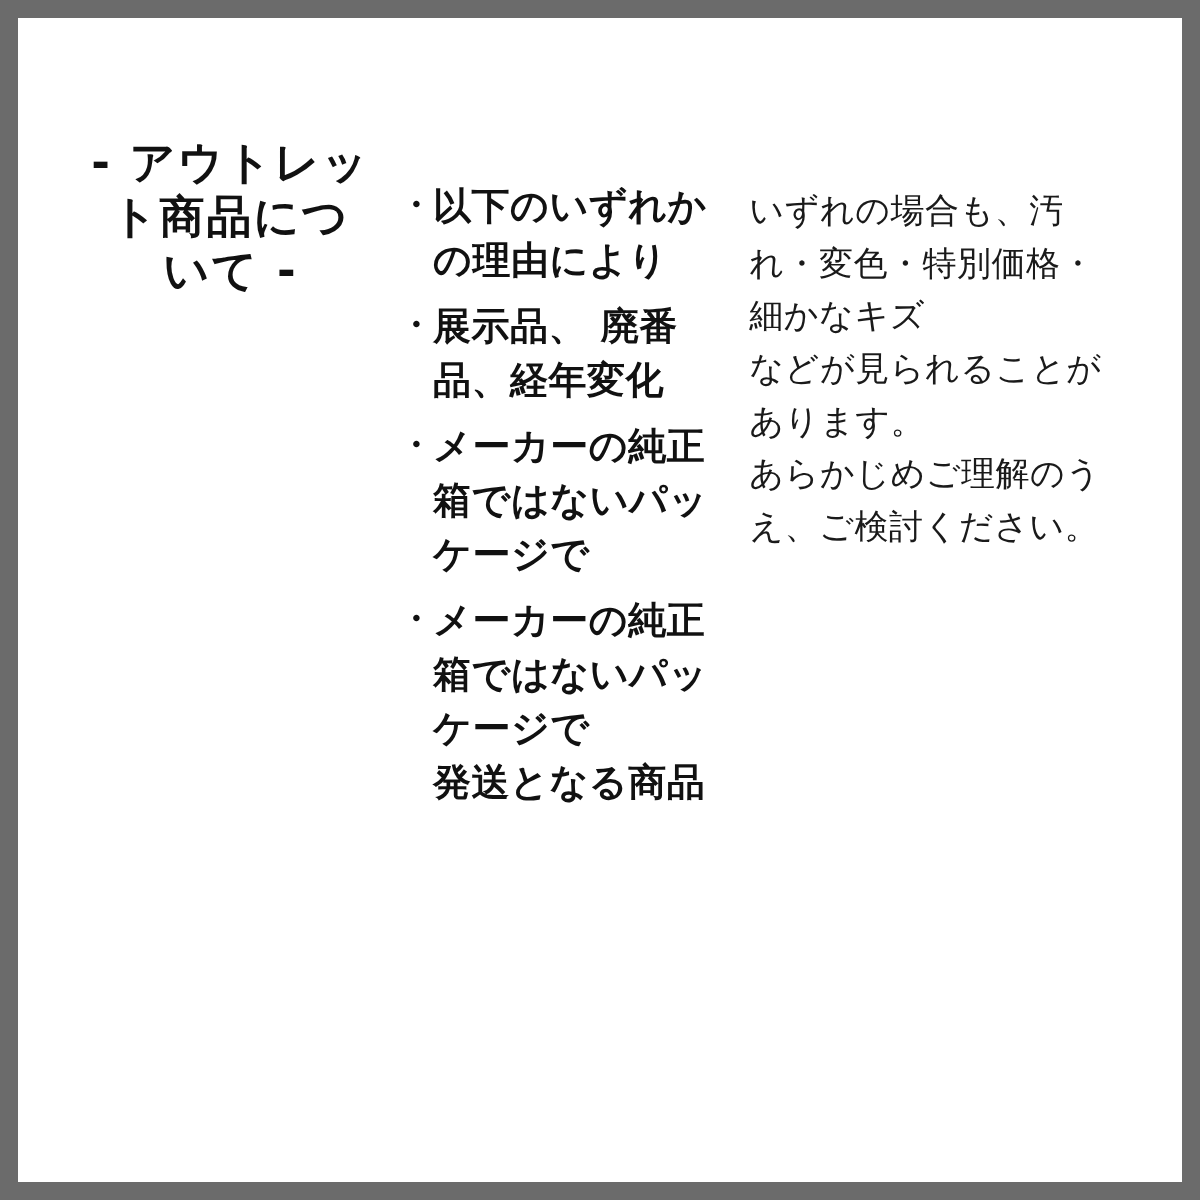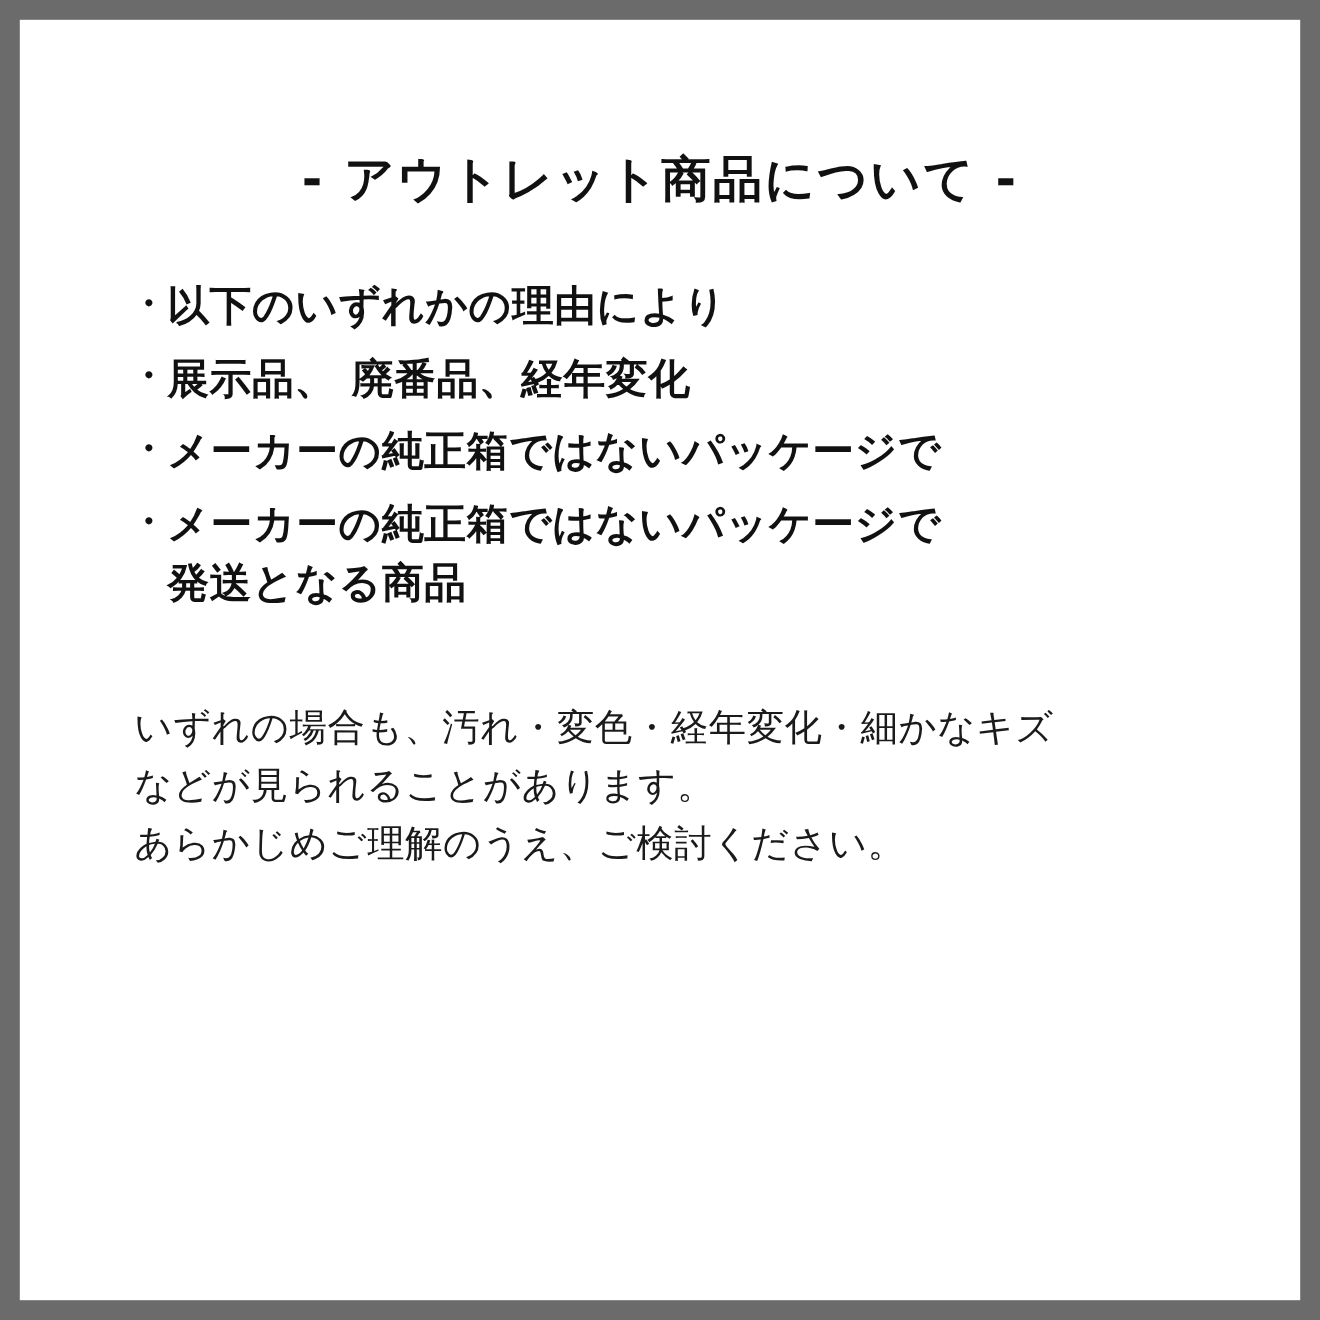--- a/index.html
+++ b/index.html
@@ -21,21 +21,21 @@
     background: #ffffff;
     position: relative;
     overflow: hidden;
   }
   .inner {
     box-sizing: border-box;
     width: 100%;
     height: 100%;
     padding: 100px 72px 60px 72px;
     display: flex;
-    flex-direction: column;
+    flex-direction: row;
   }
   .title {
     text-align: center;
     font-size: 45px;
     font-weight: 700;
     letter-spacing: 2px;
     color: #111111;
     margin: 18px 0 0 0;
     line-height: 1.2;
   }
@@ -109,18 +109,18 @@
         <span class="dot">・</span>
         <span class="btext">メーカーの純正箱ではないパッケージで</span>
       </li>
       <li>
         <span class="dot">・</span>
         <span class="btext">メーカーの純正箱ではないパッケージで
 発送となる商品</span>
       </li>
     </ul>
 
-    <p class="note">いずれの場合も、汚れ・変色・経年変化・細かなキズ
+    <p class="note">いずれの場合も、汚れ・変色・特別価格・細かなキズ
 などが見られることがあります。
 あらかじめご理解のうえ、ご検討ください。</p>
 
   </div>
 </div>
 
 </body></html>

